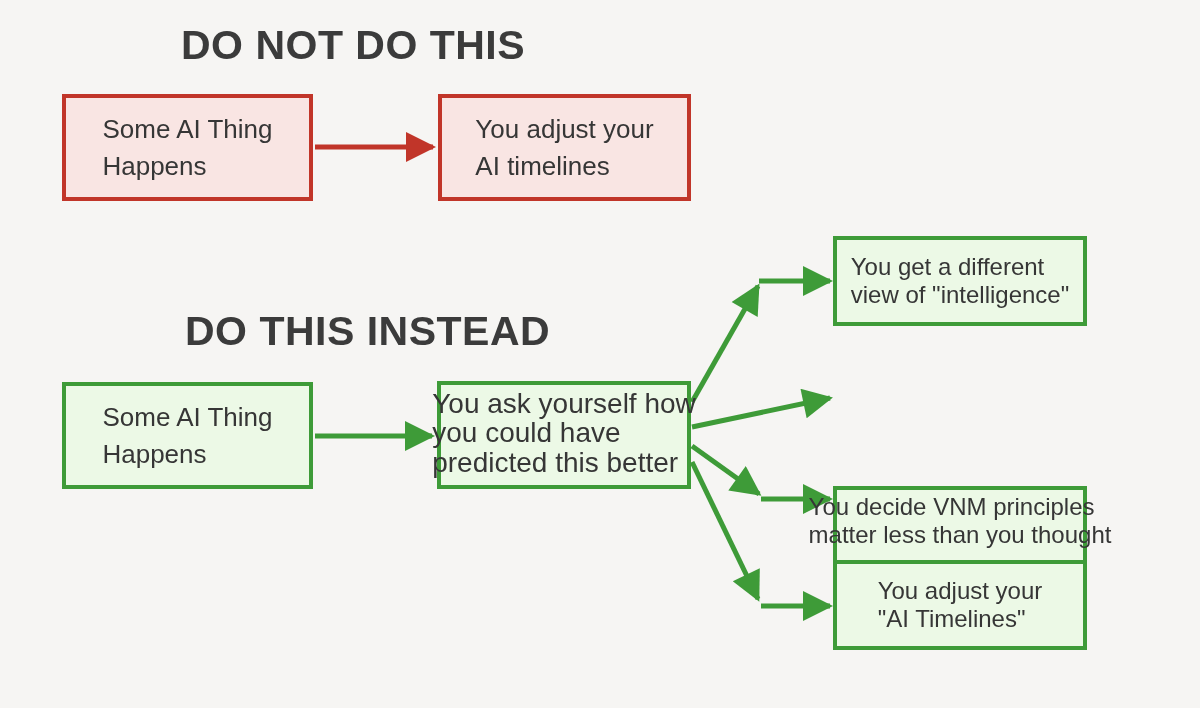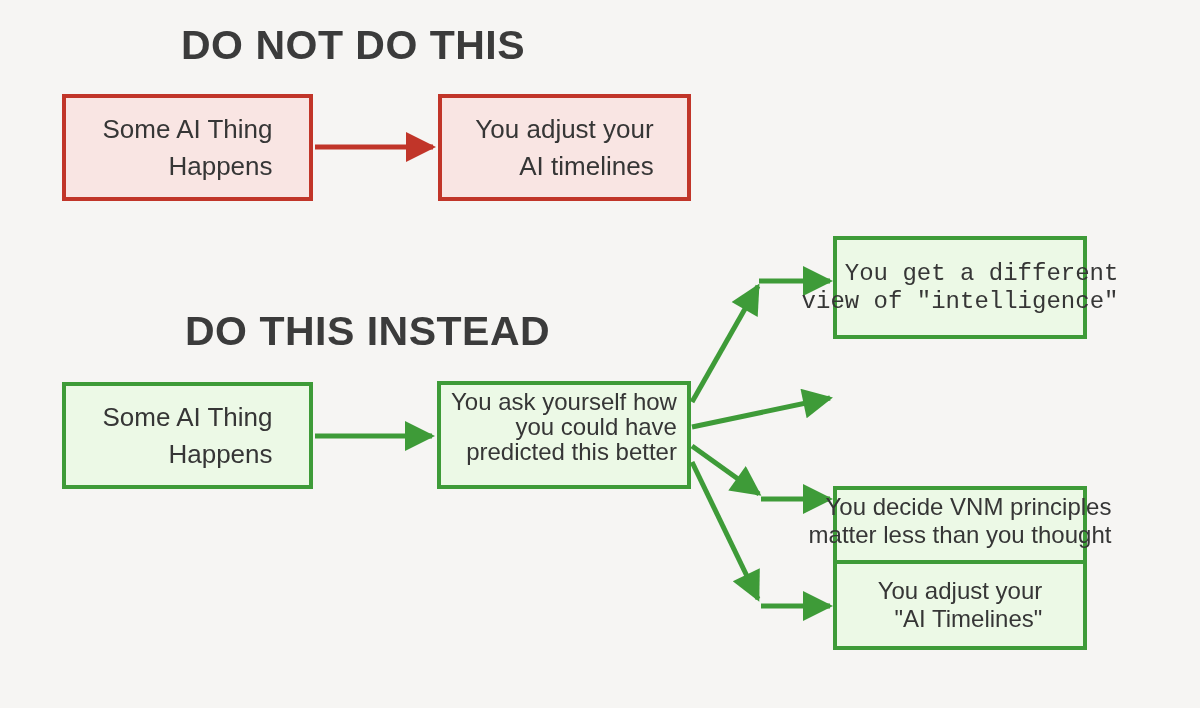--- a/index.html
+++ b/index.html
@@ -13,34 +13,34 @@
   .stroke-green{stroke:var(--green_line,#3e9b38);stroke-width:5;fill:none;}
   .mk-red{fill:var(--red_line,#c13529);}
   .mk-green{fill:var(--green_line,#3e9b38);}
   .title{
     position:absolute;font-size:41px;font-weight:bold;
     color:var(--title_text,#3b3b3b);letter-spacing:.5px;white-space:pre;
   }
   .box{
     position:absolute;box-sizing:border-box;
     display:flex;align-items:center;justify-content:center;
-    text-align:right;white-space:pre;
+    text-align:left;white-space:pre;
     color:var(--box_text,#363636);
   }
   .red-box{background:var(--red_fill,#f9e5e3);border:4px solid var(--red_line,#c13529);}
   .green-box{background:var(--green_fill,#ecf9e6);border:4px solid var(--green_line,#3e9b38);}
   .t-big{font-size:26px;line-height:1.4;}
-  .t-mid{font-size:24px;line-height:1.05;}
+  .t-mid{font-size:28px;line-height:1.05;}
   .t-small{font-size:24px;line-height:1.16;}
   .top-align{align-items:flex-start;}
   #red-box-cause{left:62px;top:94px;width:251px;height:107px;}
   #red-box-effect{left:438px;top:94px;width:253px;height:107px;}
   #green-box-cause{left:62px;top:382px;width:251px;height:107px;}
   #green-box-reflect{left:437px;top:381px;width:254px;height:108px;padding-top:4px;}
-  #outcome-1{left:833px;top:236px;width:254px;height:103px;font-family:Liberation Mono, monospace;}
+  #outcome-1{left:833px;top:236px;width:254px;height:90px;}
   #outcome-2{left:833px;top:344px;width:254px;height:90px;}
   #outcome-3{left:833px;top:454px;width:254px;height:90px;padding-top:3px;margin-top:32px;}
   #outcome-4{left:833px;top:560px;width:254px;height:90px;}
   #do-not-title{left:181px;top:22px;}
   #do-instead-title{left:185px;top:308px;}
 </style>
 </head>
 <body>
 
 <div id="canvas">

